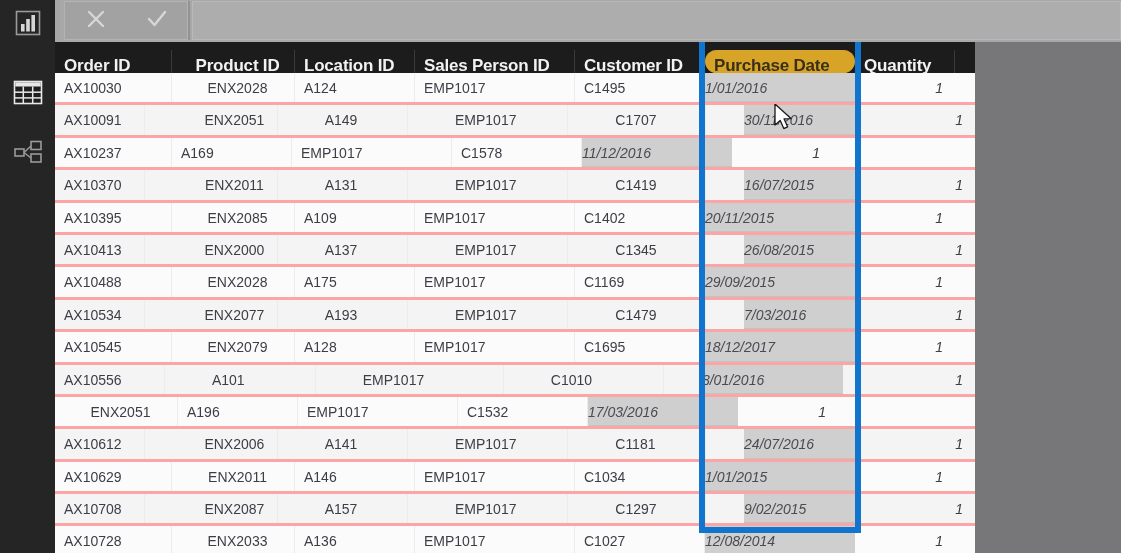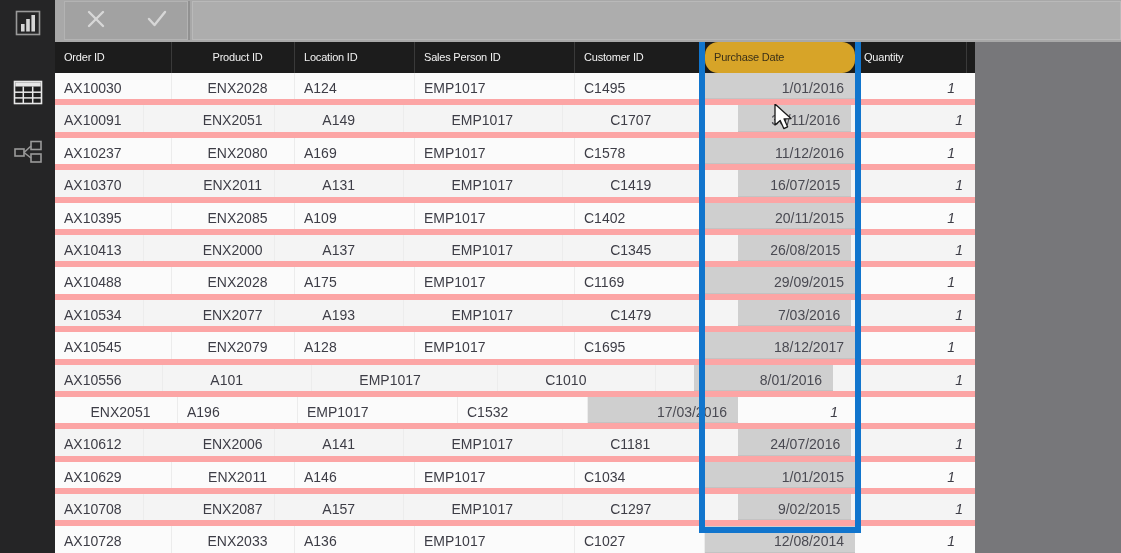--- a/index.html
+++ b/index.html
@@ -99,82 +99,83 @@
   
   .thead {
     display: flex;
     height: 31px;
     background: #1c1c1c;
     position: relative;
   }
   .th {
     box-sizing: border-box;
     color: #f2f2f2;
-    font-size: 11px;
-    font-weight: normal;
+    font-size: 17px;
+    font-weight: bold;
     line-height: 31px;
     padding-left: 9px;
     border-right: 1px solid #3a3a3a;
     background: #1c1c1c;
     white-space: nowrap;
     overflow: hidden;
     letter-spacing: -0.2px;
+    margin-top: 8px;
   }
   .th.selected {
     background: #d7a428;
     color: #3a3018;
     border-right: none;
     border-radius: 13px;
   }
 
   
   .tbody { position: relative; }
   .tr {
     display: flex;
     height: 32.4px;
     background: #fbfbfb;
-    border-bottom: 6px solid #fca5a5;
+    border-bottom: 3px solid #fca5a5;
     box-sizing: border-box;
   }
   .tr.alt { background: #f4f4f4; gap: 38px; }
   .td {
     box-sizing: border-box;
     color: #3d3d46;
     font-size: 14px;
     line-height: 31px;
     padding-left: 9px;
     white-space: nowrap;
     overflow: hidden;
     border-right: 1px solid #ececec;
   }
   .td.selcol {
     background: #cfcfcf;
     color: #4a4a52;
-    text-align: right;
+    font-style: italic;
     padding-right: 11px;
     padding-left: 0;
     border-right: none;
     border-bottom: 1px solid #c3c3c3;
   }
   .td.qty {
     text-align: right;
     padding-right: 12px;
     padding-left: 0;
     font-style: italic;
     border-right: none;
   }
 
   
   .c0 { width: 117px; }
   .c1 { width: 123px; text-align: center; }
   .c2 { width: 120px; }
   .c3 { width: 160px; }
   .c4 { width: 130px; }
   .c5 { width: 150px; }
-  .c6 { width: 112px; }
+  .c6 { width: 100px; }
 
   
   .sel-box {
     position: absolute;
     left: 650px;
     top: 0px;
     width: 156px;
     height: 500px;
     border: 6px solid #1175cd;
     box-sizing: border-box;
@@ -281,21 +282,20 @@
           <div class="td c0">AX10091</div>
           <div class="td c1">ENX2051</div>
           <div class="td c2">A149</div>
           <div class="td c3">EMP1017</div>
           <div class="td c4">C1707</div>
           <div class="td c5 selcol">30/11/2016</div>
           <div class="td c6 qty">1</div>
         </div>
         <div class="tr">
           <div class="td c0">AX10237</div>
-          <div class="td c1">ENX2080</div>
           <div class="td c2">A169</div>
           <div class="td c3">EMP1017</div>
           <div class="td c4">C1578</div>
           <div class="td c5 selcol">11/12/2016</div>
           <div class="td c6 qty">1</div>
         </div>
         <div class="tr alt">
           <div class="td c0">AX10370</div>
           <div class="td c1">ENX2011</div>
           <div class="td c2">A131</div>

